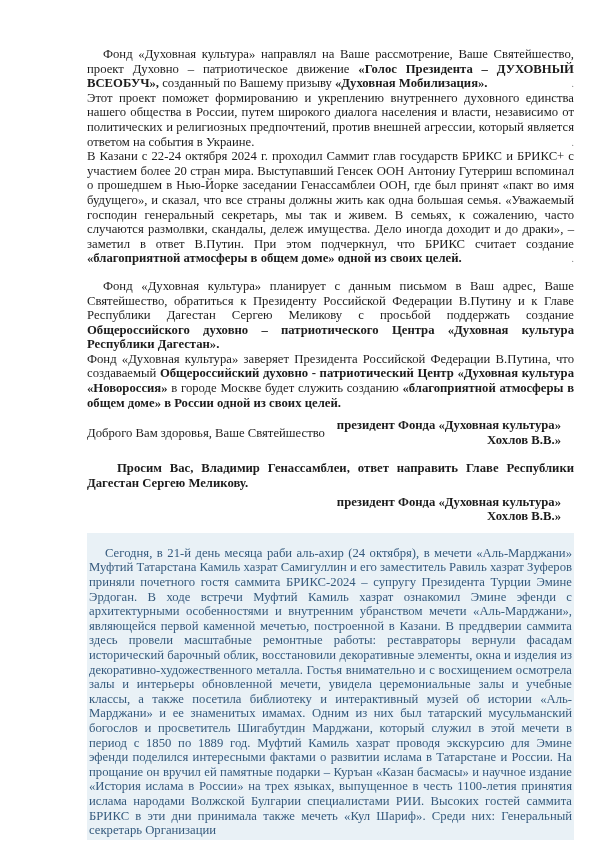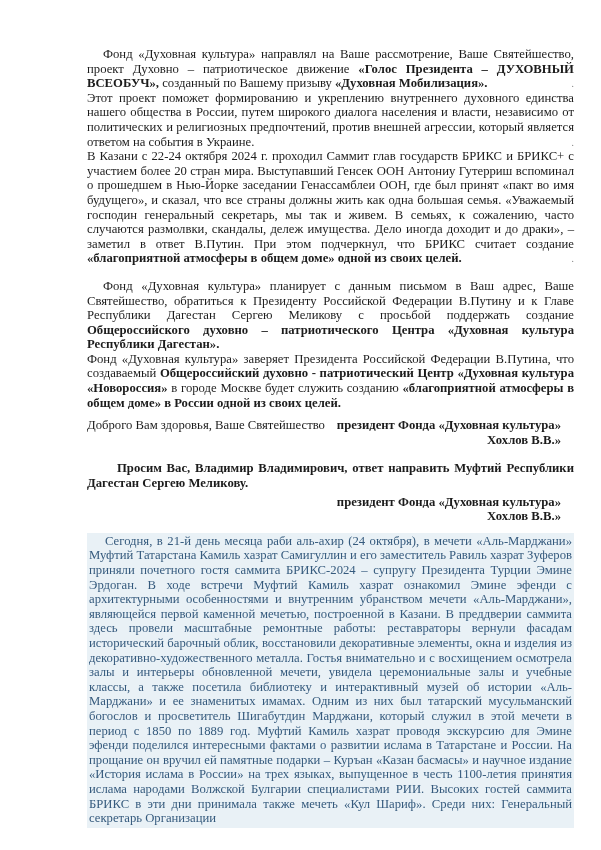--- a/index.html
+++ b/index.html
@@ -31,40 +31,40 @@
   .mt-block { margin-top: 13px; }
   b { font-weight: bold; }
   .margin-dot {
     float: right;
     color: #8d8d8d;
     font-size: 11px;
   }
   .sig-row {
     display: flex;
     justify-content: space-between;
-    align-items: flex-start;
+    align-items: center;
     margin-top: 8px;
   }
   .sig-left { white-space: nowrap; }
   .sig-block {
     text-align: right;
     margin-right: 13px;
   }
   .sig-block .sig-line { display: block; font-weight: bold; }
   .request {
     margin-top: 14px;
     font-weight: bold;
     text-align: justify;
   }
   .sig-block-solo { margin-top: 4px; }
   .news {
     margin-top: 9px;
     text-align: justify;
     text-indent: 16px;
-    padding: 1px 2px 2px 2px;
+    padding: 13px 2px 2px 2px;
   }
 </style>
 </head>
 <body>
 
 <div class="page">
 
   <p class="para indent"><span>Фонд «Духовная культура» направлял на Ваше рассмотрение, Ваше Святейшество, проект Духовно – патриотическое движение </span><b>«Голос Президента – ДУХОВНЫЙ ВСЕОБУЧ»,</b><span> созданный по Вашему призыву </span><b>«Духовная Мобилизация».</b><span class="margin-dot">.</span></p>
 
   <p class="para"><span>Этот проект поможет формированию и укреплению внутреннего духовного единства нашего общества в России, путем широкого диалога населения и власти, независимо от политических и религиозных предпочтений, против внешней агрессии, который является ответом на события в Украине.</span><span class="margin-dot">.</span></p>
@@ -76,21 +76,21 @@
   <p class="para"><span>Фонд «Духовная культура» заверяет Президента Российской Федерации В.Путина, что создаваемый </span><b>Общероссийский духовно - патриотический Центр «Духовная культура «Новороссия»</b><span> в городе Москве будет служить созданию </span><b>«благоприятной атмосферы в общем доме» в России одной из своих целей.</b></p>
 
   <div class="sig-row">
     <span class="sig-left">Доброго Вам здоровья, Ваше Святейшество</span>
     <span class="sig-block">
       <span class="sig-line">президент Фонда «Духовная культура»</span>
       <span class="sig-line">Хохлов В.В.»</span>
     </span>
   </div>
 
-  <p class="para request indent-lg"><span>Просим Вас, Владимир Владимирович, ответ направить Муфтий Республики Дагестан Сергею Меликову.</span></p>
+  <p class="para request indent-lg"><span>Просим Вас, Владимир Генассамблеи, ответ направить Главе Республики Дагестан Сергею Меликову.</span></p>
 
   <div class="sig-block sig-block-solo">
     <span class="sig-line">президент Фонда «Духовная культура»</span>
     <span class="sig-line">Хохлов В.В.»</span>
   </div>
 
   <p class="para news" style="background: rgb(233, 241, 246); color: rgb(53, 90, 125);"><span>Сегодня, в 21-й день месяца раби аль-ахир (24 октября), в мечети «Аль-Марджани» Муфтий Татарстана Камиль хазрат Самигуллин и его заместитель Равиль хазрат Зуферов приняли почетного гостя саммита БРИКС-2024 – супругу Президента Турции Эмине Эрдоган. В ходе встречи Муфтий Камиль хазрат ознакомил Эмине эфенди с архитектурными особенностями и внутренним убранством мечети «Аль-Марджани», являющейся первой каменной мечетью, построенной в Казани. В преддверии саммита здесь провели масштабные ремонтные работы: реставраторы вернули фасадам исторический барочный облик, восстановили декоративные элементы, окна и изделия из декоративно-художественного металла. Гостья внимательно и с восхищением осмотрела залы и интерьеры обновленной мечети, увидела церемониальные залы и учебные классы, а также посетила библиотеку и интерактивный музей об истории «Аль-Марджани» и ее знаменитых имамах. Одним из них был татарский мусульманский богослов и просветитель Шигабутдин Марджани, который служил в этой мечети в период с 1850 по 1889 год. Муфтий Камиль хазрат проводя экскурсию для Эмине эфенди поделился интересными фактами о развитии ислама в Татарстане и России. На прощание он вручил ей памятные подарки – Куръан «Казан басмасы» и научное издание «История ислама в России» на трех языках, выпущенное в честь 1100-летия принятия ислама народами Волжской Булгарии специалистами РИИ. Высоких гостей саммита БРИКС в эти дни принимала также мечеть «Кул Шариф». Среди них: Генеральный секретарь Организации</span></p>
 
 </div>
 

